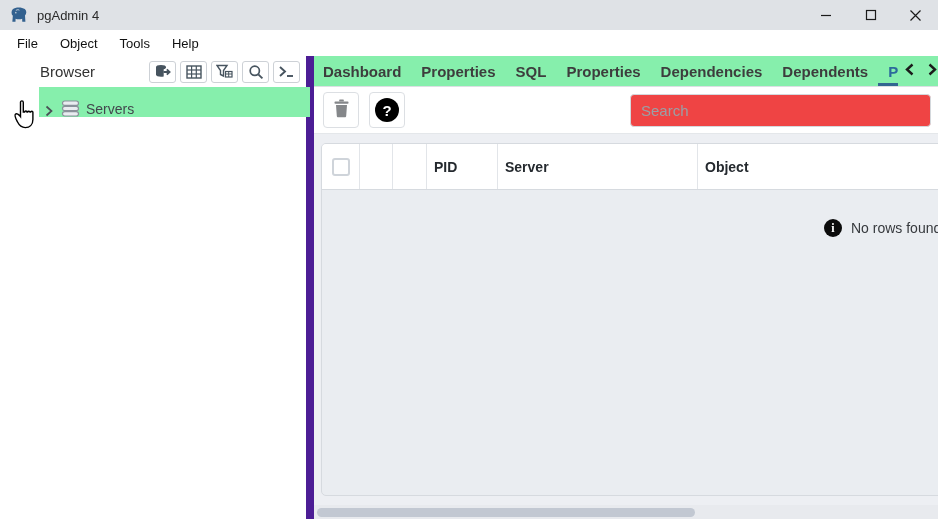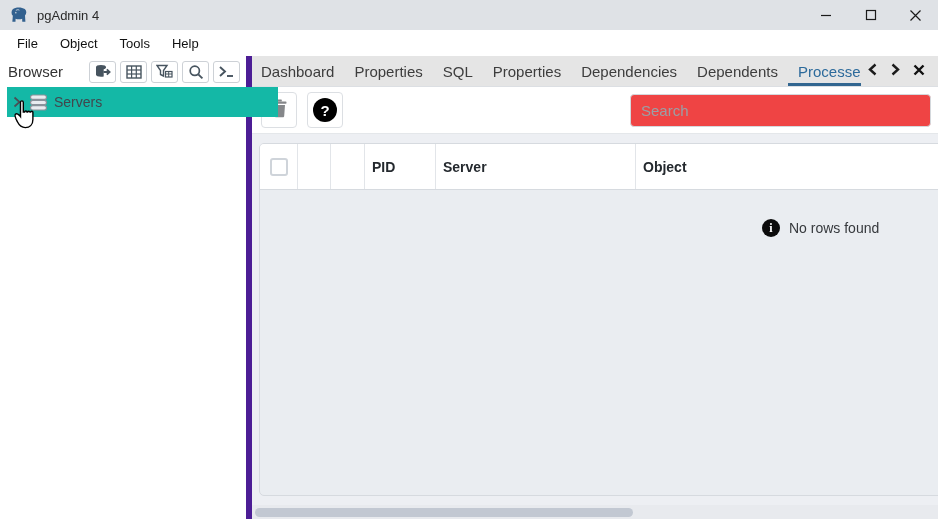--- a/index.html
+++ b/index.html
@@ -14,38 +14,38 @@
   .win-controls { margin-left:auto; display:flex; height:100%; }
   .win-btn { width:45px; height:100%; display:flex; align-items:center; justify-content:center; color:#1a1a1a; }
   .win-btn svg { display:block; }
 
   
   .menubar { height:26px; background:#fff; display:flex; align-items:center; padding-left:10px;gap:8px; }
   .menu-item { font-size:13px; color:#111; padding:0 7px; cursor:default; }
 
   
   .main { display:flex; height:463px; }
-  .left-panel { width:252px; background:#fff; border-right:6px solid #4c1d95; flex:none; position:relative; }
+  .left-panel { width:314px; background:#fff; border-right:8px solid #4c1d95; flex:none; position:relative;padding-left:32px; }
   .right-panel { flex:1; display:flex; flex-direction:column; min-width:0; }
 
   
   .browser-header { height:31px; display:flex; align-items:center; padding:0 6px 0 8px; }
   .browser-title { font-size:15px; color:#333; }
   .browser-tools { margin-left:auto; display:flex; gap:4px; }
   .tool-btn { width:27px; height:22px; border:1px solid #cdd1d6; border-radius:3px; background:#fff;
               display:flex; align-items:center; justify-content:center; color:#47545f; }
   .tool-btn svg { display:block; }
-  .tree-row { height:30px; margin-left:7px; width:271px; background:#14b8a6; display:flex; align-items:center; }
+  .tree-row { height:30px; margin-left:7px; width:271px; background:#86efac; display:flex; align-items:flex-end; }
   .tree-chevron { width:20px; display:flex; justify-content:center; }
   .tree-icon { margin:0 6px 0 2px; display:flex; }
   .tree-label { font-size:14px; color:#42474d; }
   .cursor-overlay { position:absolute; left:11px; top:43px; pointer-events:none; }
 
   
-  .tabbar { height:31px; background:#e5e5e5; border-bottom:1px solid #dcdfe3; display:flex; align-items:stretch; padding:0 8px 0 0; }
+  .tabbar { height:31px; background:#86efac; border-bottom:1px solid #dcdfe3; display:flex; align-items:stretch; padding:0 8px 0 0;font-weight:bold; }
   .tab { font-size:15px; color:#3d3d3d; padding:0 10px; display:flex; align-items:center; white-space:nowrap; position:relative; cursor:default; }
   .tab.first { padding-left:9px; }
   .tab.active { color:#2c6a9b; max-width:76px; overflow:hidden; }
   .tab.active::after { content:""; position:absolute; left:0; right:0; bottom:0; height:3px; background:#326690; }
   .tab-nav { margin-left:auto; display:flex; align-items:center; }
   .tab-nav-btn { width:23px; height:100%; display:flex; align-items:center; justify-content:center; color:#1b1b1b; }
 
   
   .ptoolbar { height:47px; background:#fff; border-bottom:1px solid #e4e7ea; display:flex; align-items:center; padding:0 7px 0 9px; }
   .pt-btn { width:36px; height:36px; border:1px solid #dcdfe3; border-radius:4px; background:#fff;

